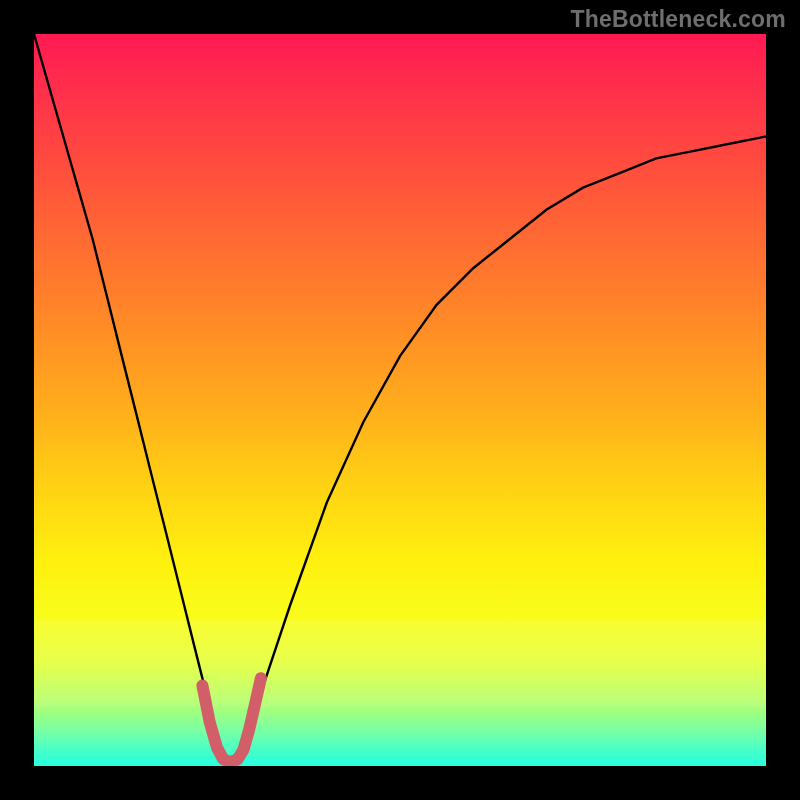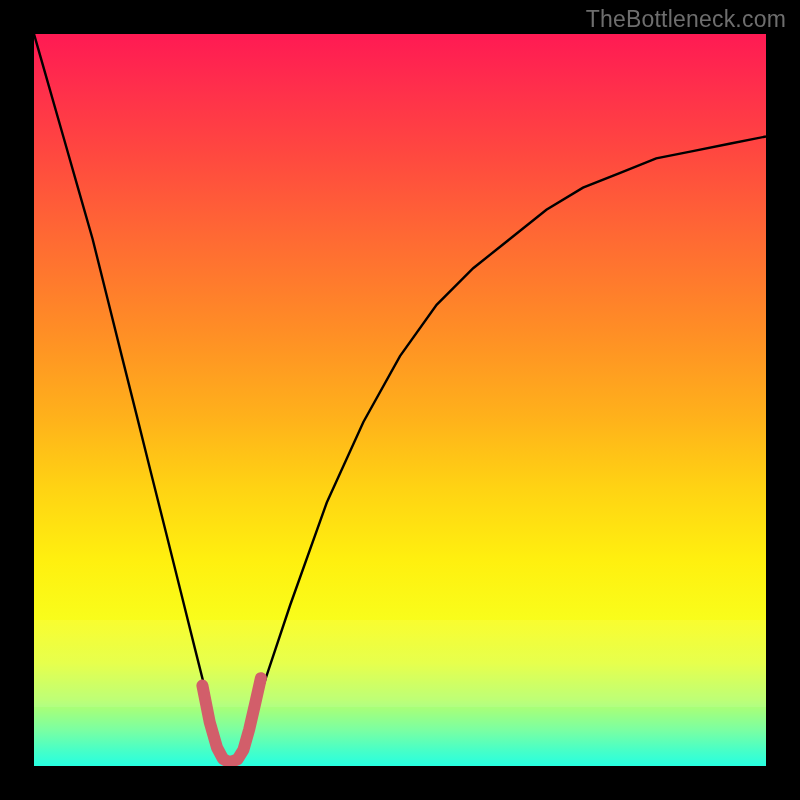--- a/index.html
+++ b/index.html
@@ -17,21 +17,21 @@
       #fff00f 72%,
       #f9fd1b 80%,
       #e4ff3c 86%,
       #b7ff6a 91%,
       #7cffa1 95%,
       #45ffc9 98%,
       #27ffe1 100%);
   }
   .whiteband{position:absolute;left:0;width:100%;background:rgba(255,255,255,0.30)}
   svg.curve{position:absolute;left:0;top:0;width:100%;height:100%}
-  .watermark{position:absolute;top:6px;right:14px;color:#6e6e6e;font-size:23px;font-weight:400;letter-spacing:0.2px}
+  .watermark{position:absolute;top:6px;right:14px;color:#6e6e6e;font-size:23px;font-weight:700;letter-spacing:0.2px}
 </style>
 </head>
 <body>
 
 <div class="frame">
   <div class="plot">
     <div class="gradient"></div>
     <div class="whiteband" id="band" style="top: 585.6px; height: 87.84px; opacity: 0.3;"></div>
     <svg class="curve" viewBox="0 0 732 732" preserveAspectRatio="none">
       <path id="blackPath" fill="none" stroke="#000" stroke-width="2.4" d="M 0.0 0.0 L 14.6 51.2 L 29.3 102.5 L 43.9 153.7 L 58.6 205.0 L 73.2 263.5 L 87.8 322.1 L 102.5 380.6 L 117.1 439.2 L 131.8 497.8 L 146.4 556.3 L 161.0 614.9 L 175.7 673.4 L 183.0 702.7 L 190.3 724.7 L 197.6 728.3 L 205.0 724.7 L 212.3 710.0 L 219.6 680.8 L 234.2 636.8 L 256.2 571.0 L 292.8 468.5 L 329.4 388.0 L 366.0 322.1 L 402.6 270.8 L 439.2 234.2 L 475.8 205.0 L 512.4 175.7 L 549.0 153.7 L 585.6 139.1 L 622.2 124.4 L 658.8 117.1 L 695.4 109.8 L 732.0 102.5"></path>

